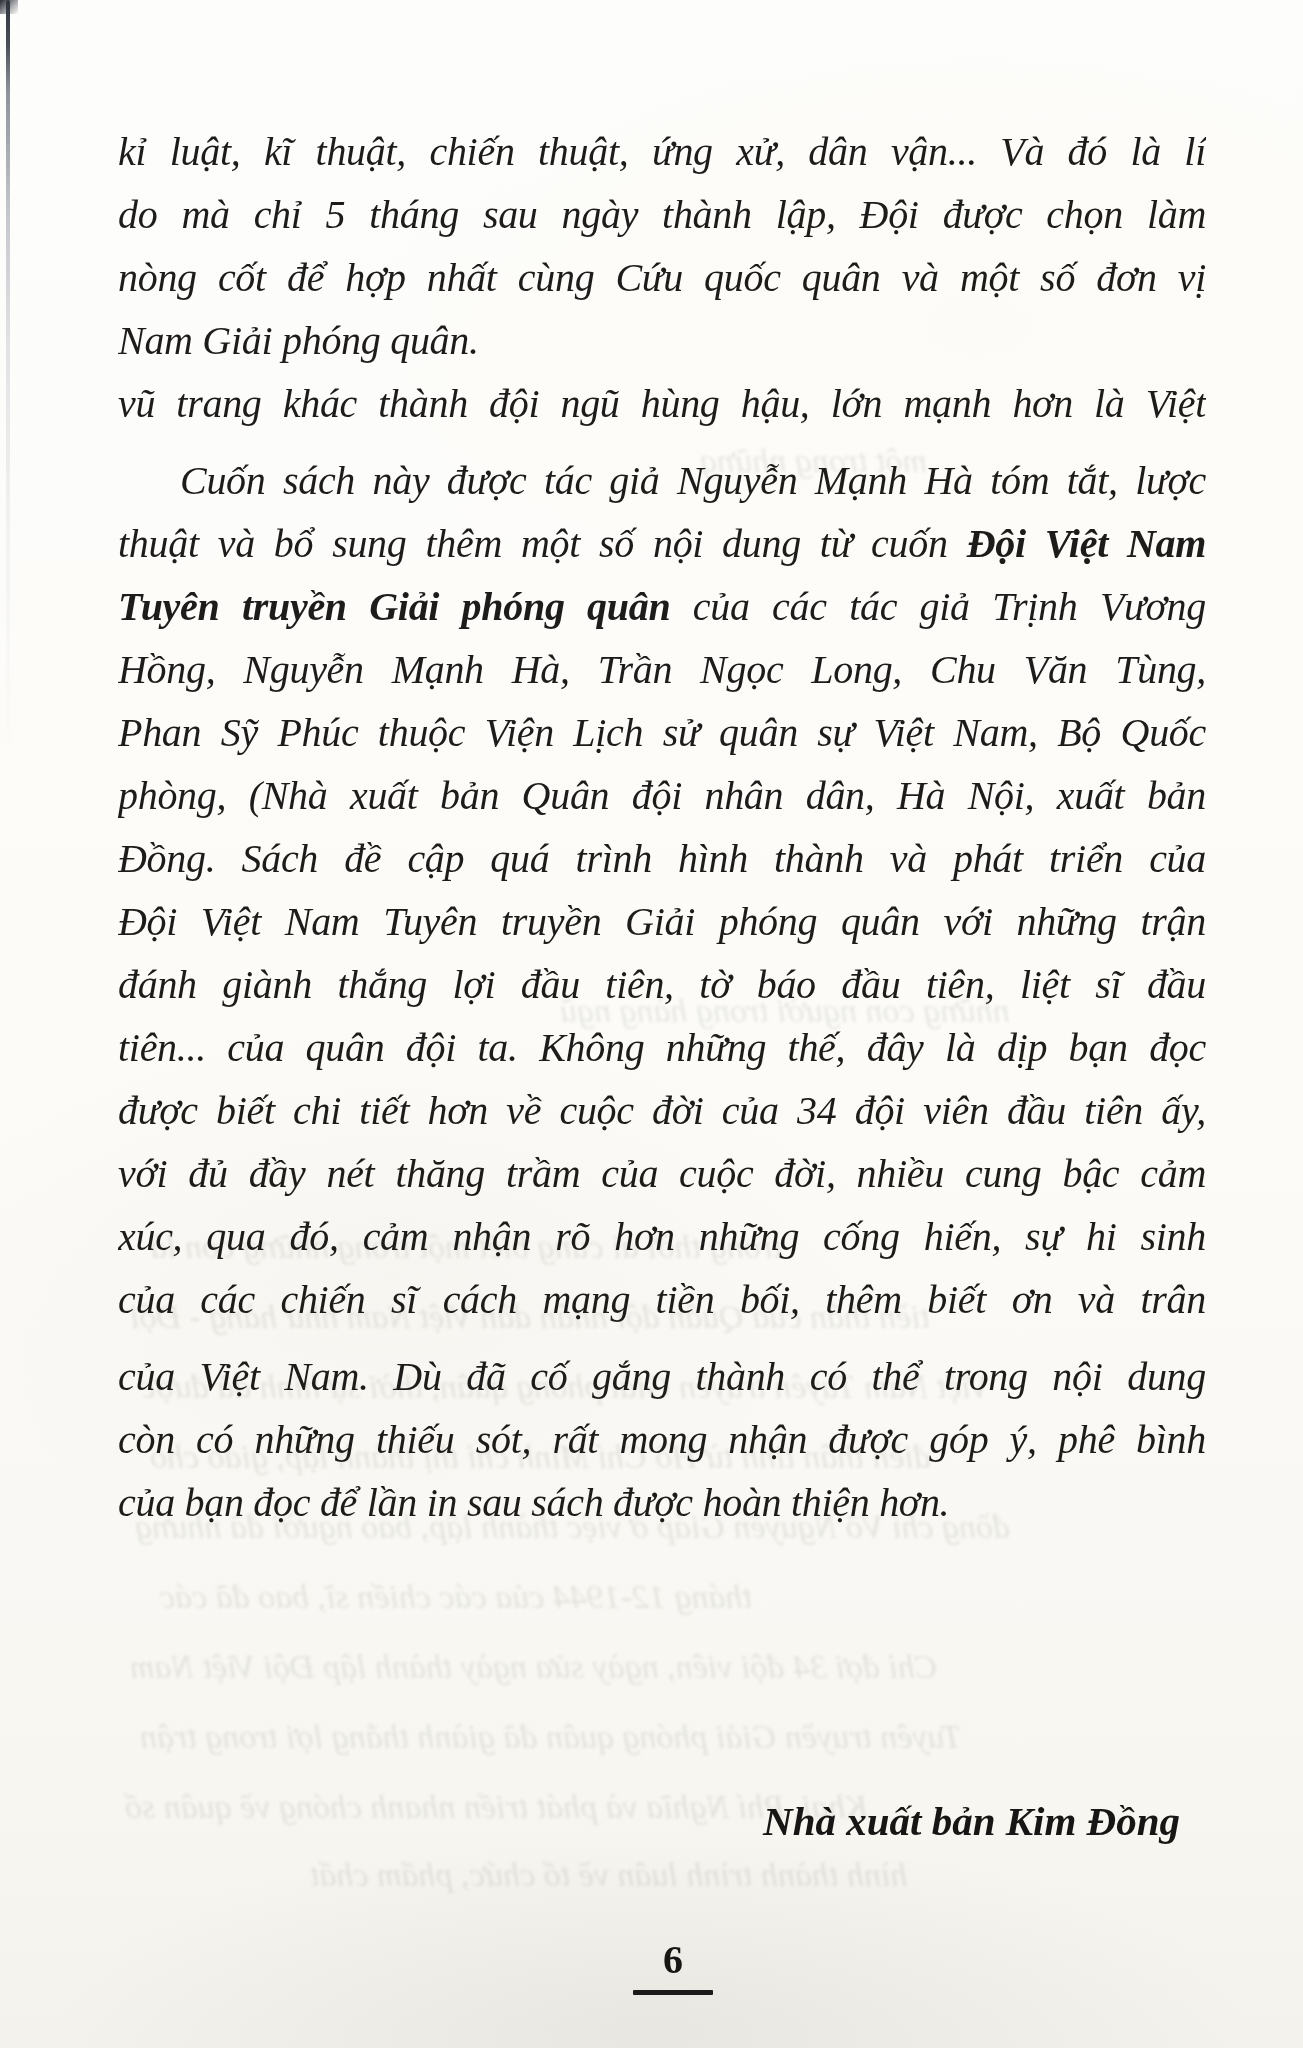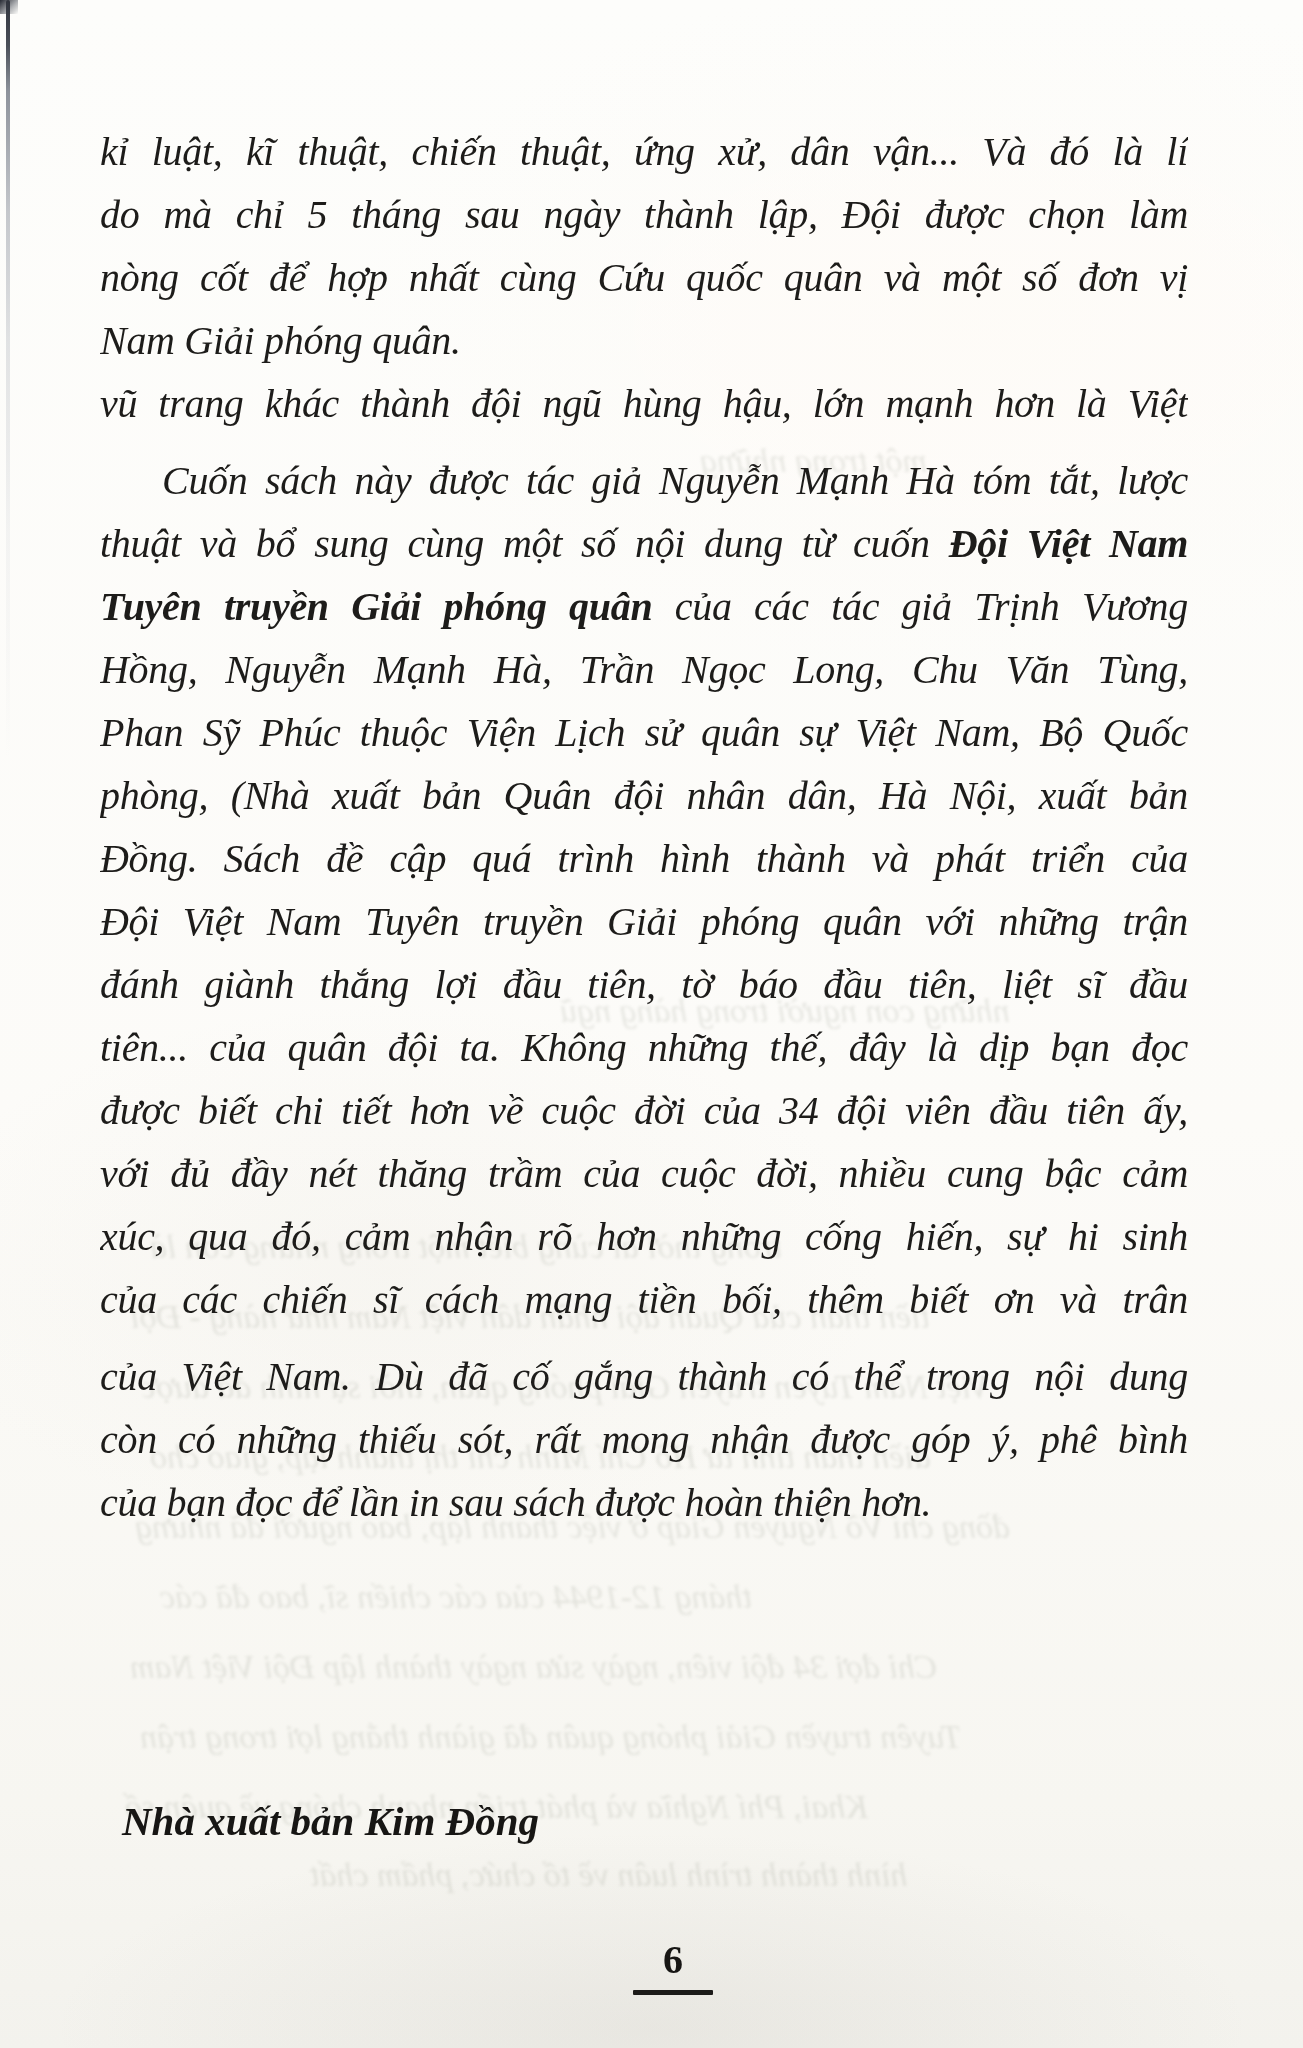--- a/index.html
+++ b/index.html
@@ -41,21 +41,21 @@
     transform: scaleX(-1);
     filter: blur(1.6px);
     font-style: italic;
     font-size: 34px;
     white-space: nowrap;
     color: #636a58;
     opacity: 0.14;
   }
   .text-block {
     position: absolute;
-    left: 100px;
+    left: 118px;
     top: 120px;
     width: 1088px;
     color: #1d1c1a;
   }
   .para { margin: 0; }
   .para + .para { margin-top: 14px; }
   .line {
     height: 63px;
     line-height: 63px;
     font-style: italic;
@@ -68,24 +68,24 @@
   }
   .line.last {
     text-align-last: left;
   }
   .line.indent {
     text-indent: 62px;
   }
   .seg-bold { font-weight: 700; }
   .signature {
     position: absolute;
-    left: 122px;
+    left: 106px;
     top: 1795px;
     width: 1074px;
-    text-align: left;
+    text-align: right;
     font-style: italic;
     font-weight: 700;
     font-size: 41px;
     line-height: 52px;
     color: #171614;
   }
   .page-number-wrap {
     position: absolute;
     left: 600px;
     top: 1936px;
@@ -139,21 +139,21 @@
   <div class="text-block" id="text-block">
       <div class="para">
         <div class="line"><span>kỉ luật, kĩ thuật, chiến thuật, ứng xử, dân vận... Và đó là lí</span></div>
         <div class="line"><span>do mà chỉ 5 tháng sau ngày thành lập, Đội được chọn làm</span></div>
         <div class="line"><span>nòng cốt để hợp nhất cùng Cứu quốc quân và một số đơn vị</span></div>
         <div class="line last"><span>Nam Giải phóng quân.</span></div>
         <div class="line"><span>vũ trang khác thành đội ngũ hùng hậu, lớn mạnh hơn là Việt</span></div>
       </div>
       <div class="para">
         <div class="line indent"><span>Cuốn sách này được tác giả Nguyễn Mạnh Hà tóm tắt, lược</span></div>
-        <div class="line"><span>thuật và bổ sung cùng một số nội dung từ cuốn </span><span class="seg-bold">Đội Việt Nam</span></div>
+        <div class="line"><span>thuật và bổ sung thêm một số nội dung từ cuốn </span><span class="seg-bold">Đội Việt Nam</span></div>
         <div class="line"><span class="seg-bold">Tuyên truyền Giải phóng quân</span><span> của các tác giả Trịnh Vương</span></div>
         <div class="line"><span>Hồng, Nguyễn Mạnh Hà, Trần Ngọc Long, Chu Văn Tùng,</span></div>
         <div class="line"><span>Phan Sỹ Phúc thuộc Viện Lịch sử quân sự Việt Nam, Bộ Quốc</span></div>
         <div class="line"><span>phòng, (Nhà xuất bản Quân đội nhân dân, Hà Nội, xuất bản</span></div>
         <div class="line"><span>Đồng. Sách đề cập quá trình hình thành và phát triển của</span></div>
         <div class="line"><span>Đội Việt Nam Tuyên truyền Giải phóng quân với những trận</span></div>
         <div class="line"><span>đánh giành thắng lợi đầu tiên, tờ báo đầu tiên, liệt sĩ đầu</span></div>
         <div class="line"><span>tiên... của quân đội ta. Không những thế, đây là dịp bạn đọc</span></div>
         <div class="line"><span>được biết chi tiết hơn về cuộc đời của 34 đội viên đầu tiên ấy,</span></div>
         <div class="line"><span>với đủ đầy nét thăng trầm của cuộc đời, nhiều cung bậc cảm</span></div>

